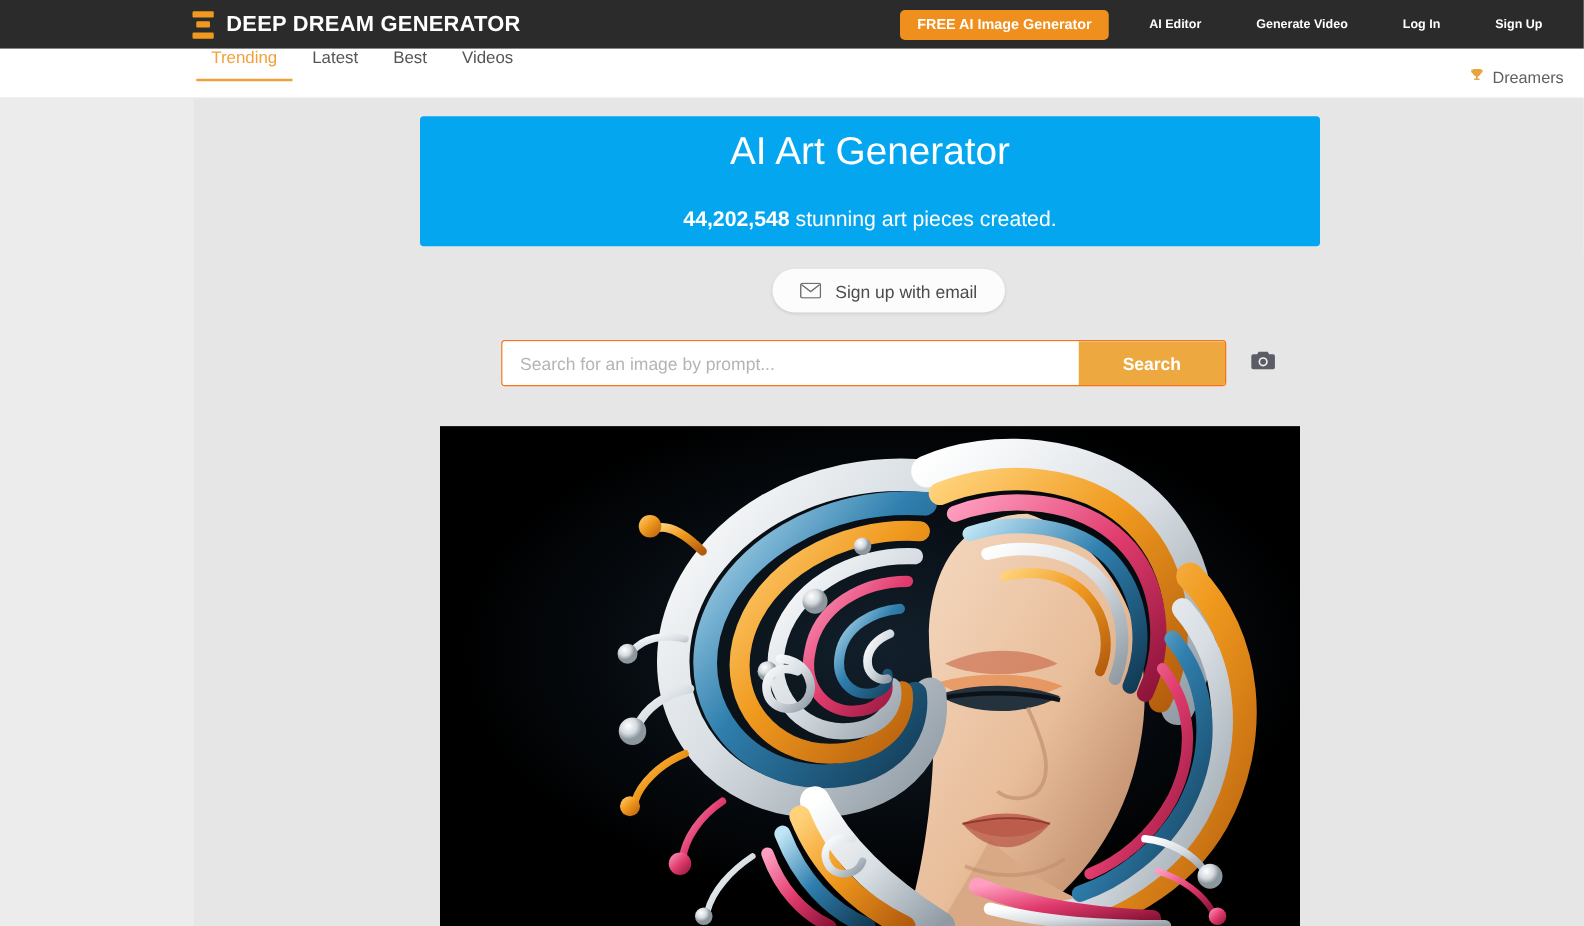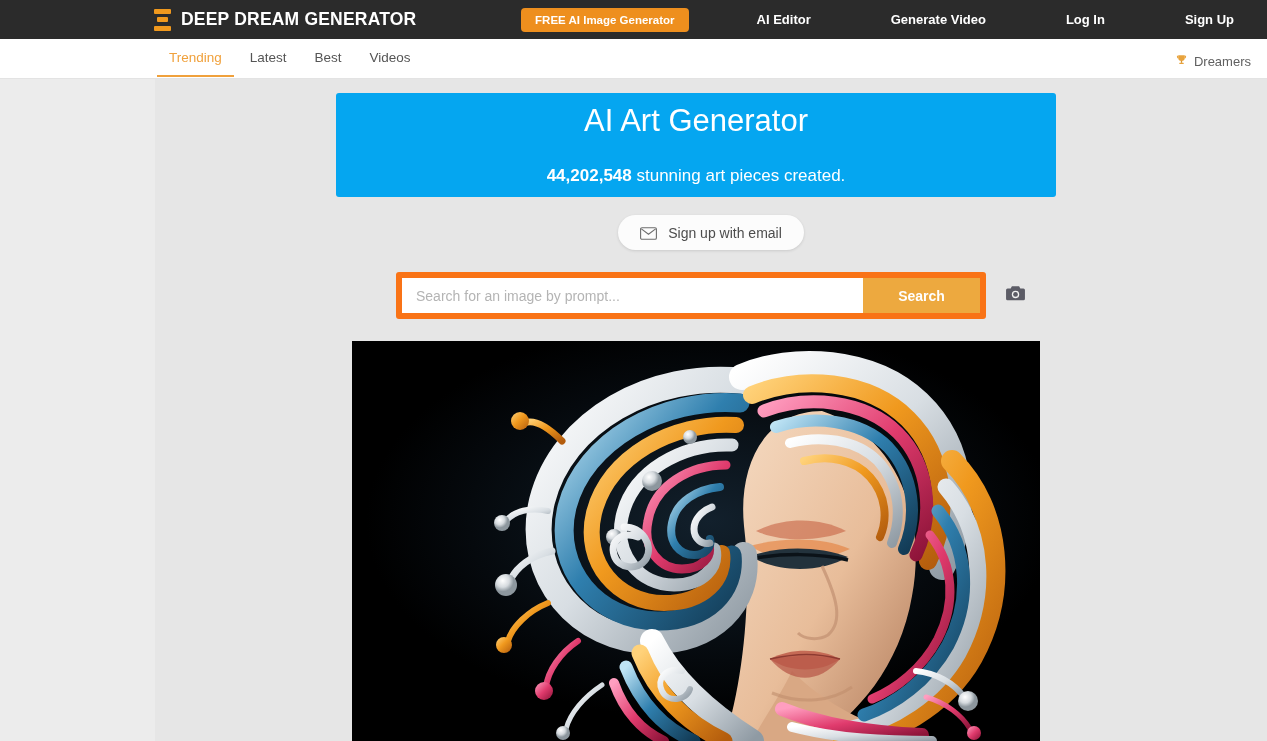--- a/index.html
+++ b/index.html
@@ -69,44 +69,43 @@
     font-size: 11.5px;
     font-weight: bold;
     padding: 6px 14px;
     border-radius: 4px;
     white-space: nowrap;
     cursor: pointer;
     margin-right: 32px;
   }
   .topnav-link {
     color: #ffffff;
-    font-size: 13px;
+    font-size: 10px;
     font-weight: bold;
     white-space: nowrap;
     cursor: pointer;
     margin-right: 44px;
-    margin-left: 36px;
   }
   .topnav-link.last { margin-right: 33px; }
 
   
   .subnav {
     position: absolute;
     left: 0; top: 39px;
     width: 1267px;
     height: 39px;
     background: #ffffff;
     border-bottom: 1px solid #e3e3e3;
   }
   .subnav-left {
     position: absolute;
     left: 155px; top: 0;
     height: 26px;
     display: flex;
-    align-items: flex-start;
+    align-items: flex-end;
     gap: 0;
   }
   .subnav-item {
     font-size: 13.5px;
     color: #555555;
     padding: 0 14px;
     line-height: 38px;
     height: 38px;
     cursor: pointer;
     white-space: nowrap;
@@ -214,21 +213,21 @@
     left: 0; top: 193px;
     width: 1112px;
     display: flex;
     justify-content: center;
     align-items: center;
   }
   .search-wrap {
     display: flex;
     align-items: stretch;
     height: 35px;
-    border: 6px solid #f97316;
+    border: 1px solid #f97316;
     border-radius: 3px;
     overflow: hidden;
     background: #ffffff;
   }
   .search-input {
     width: 433px;
     border: none;
     outline: none;
     font-size: 14px;
     color: #333333;

